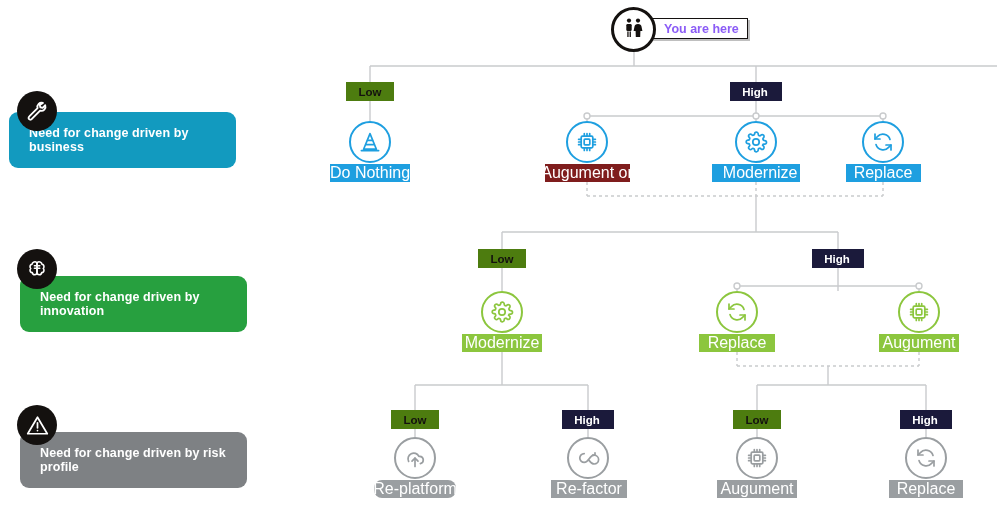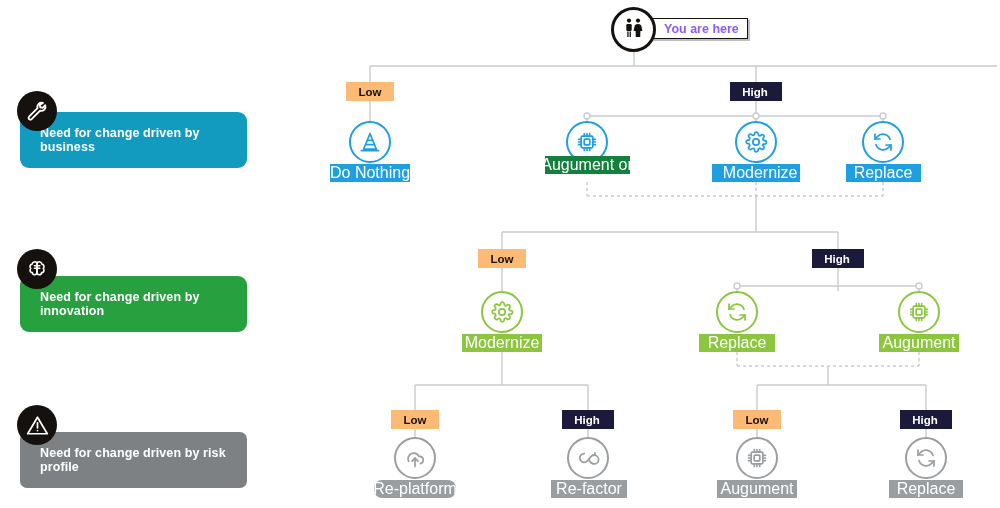--- a/index.html
+++ b/index.html
@@ -59,21 +59,21 @@
   .chip {
     position: absolute;
     height: 19px;
     display: flex; align-items: center; justify-content: center;
     font-size: 11.5px;
     font-weight: bold;
     white-space: nowrap;
     padding: 0 10px;
     z-index: 2;
   }
-  .chip-low  { background: #fdba74; color: #14110f; }
+  .chip-low  { background: #4d7c0f; color: #14110f; }
   .chip-high { background: #1b1a3b; color: #ffffff; padding-left: 8px; }
 
   
   #root-node { position: absolute; left: 611px; top: 7px; }
   #root-circle {
     position: absolute; left: 0; top: 0;
     width: 45px; height: 45px;
     border-radius: 50%;
     border: 3px solid #14110f;
     background: #ffffff;
@@ -157,41 +157,41 @@
     <g fill="#ffffff" stroke="#c9cbcd" stroke-width="1.4">
       <circle cx="587" cy="116" r="3"></circle>
       <circle cx="756" cy="116" r="3"></circle>
       <circle cx="883" cy="116" r="3"></circle>
       <circle cx="737" cy="286" r="3"></circle>
       <circle cx="919" cy="286" r="3"></circle>
     </g>
   </svg>
 
   <div id="legend">
-      <div class="legend-pill" style="left: 20px; top: 112px; background: rgb(18, 154, 191);">
+      <div class="legend-pill" style="left: 9px; top: 112px; background: rgb(18, 154, 191);">
         <span>Need for change driven by business</span>
       </div>
       <div class="legend-badge" style="left: 17px; top: 91px;">
         <svg width="22" height="22" viewBox="0 0 24 24">
           <path fill="none" stroke="#fff" stroke-width="2" stroke-linecap="round" stroke-linejoin="round" d="M18.5 3.2a4.6 4.6 0 0 0-5.9 5.7L3.6 17.9a2 2 0 1 0 2.8 2.8l9-9a4.6 4.6 0 0 0 5.6-6l-2.8 2.8-2.6-.6-.6-2.6z"></path>
         </svg>
       </div>
       <div class="legend-pill" style="left: 20px; top: 276px; background: rgb(39, 160, 63);">
         <span>Need for change driven by innovation</span>
       </div>
       <div class="legend-badge" style="left: 17px; top: 249px;">
         <svg width="22" height="22" viewBox="0 0 24 24">
           <g fill="none" stroke="#fff" stroke-width="1.7" stroke-linecap="round" stroke-linejoin="round">
             <path d="M12 5.4c-1-1.2-2.6-1.5-3.9-.8-1 .5-1.5 1.5-1.5 2.3-1.3.2-2.2 1.3-2.2 2.6 0 .7.3 1.4.8 1.9-.5.5-.8 1.1-.8 1.9 0 1.4 1.1 2.5 2.5 2.6.1 1.3 1.2 2.3 2.6 2.3 1.4 0 2.5-1 2.5-2.4z"></path>
             <path d="M12 5.4c1-1.2 2.6-1.5 3.9-.8 1 .5 1.5 1.5 1.5 2.3 1.3.2 2.2 1.3 2.2 2.6 0 .7-.3 1.4-.8 1.9.5.5.8 1.1.8 1.9 0 1.4-1.1 2.5-2.5 2.6-.1 1.3-1.2 2.3-2.6 2.3-1.4 0-2.5-1-2.5-2.4z"></path>
             <path d="M9.2 8.4h1.4M9.2 11.2h1.6M13.6 8.4H15M13.4 11.2H15"></path>
           </g>
         </svg>
       </div>
-      <div class="legend-pill" style="left: 20px; top: 432px; background: rgb(126, 129, 132); border-radius: 7px;">
+      <div class="legend-pill" style="left: 20px; top: 432px; background: rgb(126, 129, 132);">
         <span>Need for change driven by risk profile</span>
       </div>
       <div class="legend-badge" style="left: 17px; top: 405px;">
         <svg width="23" height="23" viewBox="0 0 24 24">
           <g fill="none" stroke="#fff" stroke-width="1.8" stroke-linecap="round" stroke-linejoin="round">
             <path d="M12 3.4 1.8 20.6h20.4z"></path>
             <path d="M12 9.2v5.2"></path>
             <circle cx="12" cy="17.3" r=".9" fill="#fff" stroke="none"></circle>
           </g>
         </svg>
@@ -229,21 +229,21 @@
       <div class="node-label" style="left: 330px; top: 164px; width: 80px; background: rgb(30, 159, 224);">Do Nothing</div>
       <div class="node-ring" style="left: 566px; top: 121px; color: rgb(30, 159, 224);">
         <svg width="24" height="24" viewBox="0 0 24 24">
           <g fill="none" stroke="#1e9fe0" stroke-width="1.7" stroke-linecap="round" stroke-linejoin="round">
             <rect x="6.2" y="6.2" width="11.6" height="11.6" rx="1.2"></rect>
             <rect x="9.2" y="9.2" width="5.6" height="5.6" rx=".8"></rect>
             <path d="M9.3 6.2V3.6M12 6.2V3.6M14.7 6.2V3.6M9.3 20.4v-2.6M12 20.4v-2.6M14.7 20.4v-2.6M6.2 9.3H3.6M6.2 12H3.6M6.2 14.7H3.6M20.4 9.3h-2.6M20.4 12h-2.6M20.4 14.7h-2.6"></path>
           </g>
         </svg>
       </div>
-      <div class="node-label" style="left: 544.5px; top: 156px; width: 85px; background: #15803d;">Augument or</div>
+      <div class="node-label" style="left: 544.5px; top: 164px; width: 85px; background: #7f1d1d;">Augument or</div>
       <div class="node-ring" style="left: 735px; top: 121px; color: rgb(30, 159, 224);">
         <svg width="24" height="24" viewBox="0 0 24 24">
           <g fill="none" stroke="#1e9fe0" stroke-width="1.7" stroke-linecap="round" stroke-linejoin="round">
             <circle cx="12" cy="12" r="3.2"></circle>
             <path d="M19.1 14.4a1.5 1.5 0 0 0 .3 1.7l.1.1a1.8 1.8 0 1 1-2.6 2.6l-.1-.1a1.5 1.5 0 0 0-1.7-.3 1.5 1.5 0 0 0-.9 1.4v.2a1.8 1.8 0 1 1-3.6 0V20a1.5 1.5 0 0 0-1-1.4 1.5 1.5 0 0 0-1.7.3l-.1.1a1.8 1.8 0 1 1-2.6-2.6l.1-.1a1.5 1.5 0 0 0 .3-1.7 1.5 1.5 0 0 0-1.4-.9H4a1.8 1.8 0 1 1 0-3.6h.2a1.5 1.5 0 0 0 1.4-1 1.5 1.5 0 0 0-.3-1.7l-.1-.1a1.8 1.8 0 1 1 2.6-2.6l.1.1a1.5 1.5 0 0 0 1.7.3h.1a1.5 1.5 0 0 0 .9-1.4V4a1.8 1.8 0 1 1 3.6 0v.2a1.5 1.5 0 0 0 .9 1.4 1.5 1.5 0 0 0 1.7-.3l.1-.1a1.8 1.8 0 1 1 2.6 2.6l-.1.1a1.5 1.5 0 0 0-.3 1.7v.1a1.5 1.5 0 0 0 1.4.9h.2a1.8 1.8 0 1 1 0 3.6H20a1.5 1.5 0 0 0-1.4.9z"></path>
           </g>
         </svg>
       </div>
       <div class="node-label" style="left: 712px; top: 164px; width: 88px; background: rgb(30, 159, 224); padding-left: 36px;">Modernize or</div>
       <div class="node-ring" style="left: 862px; top: 121px; color: rgb(30, 159, 224);">

